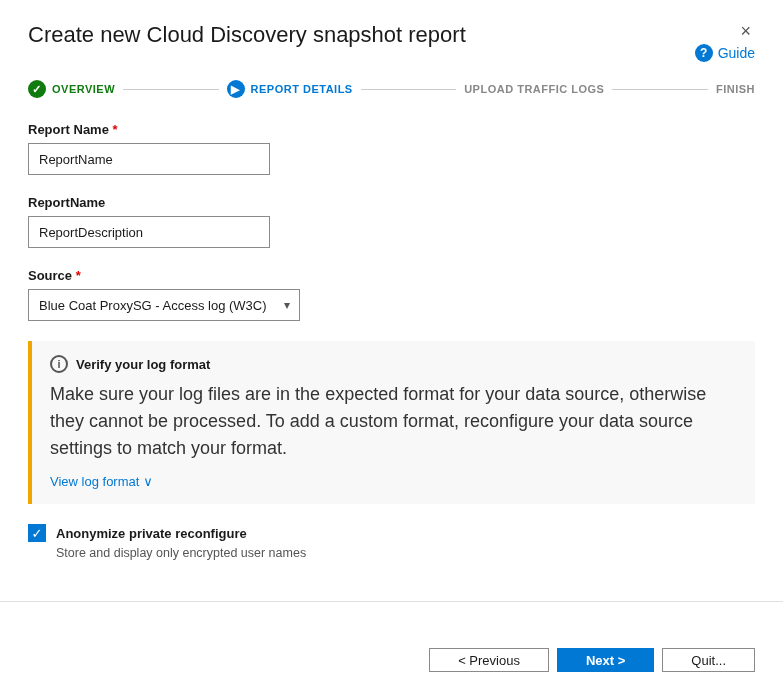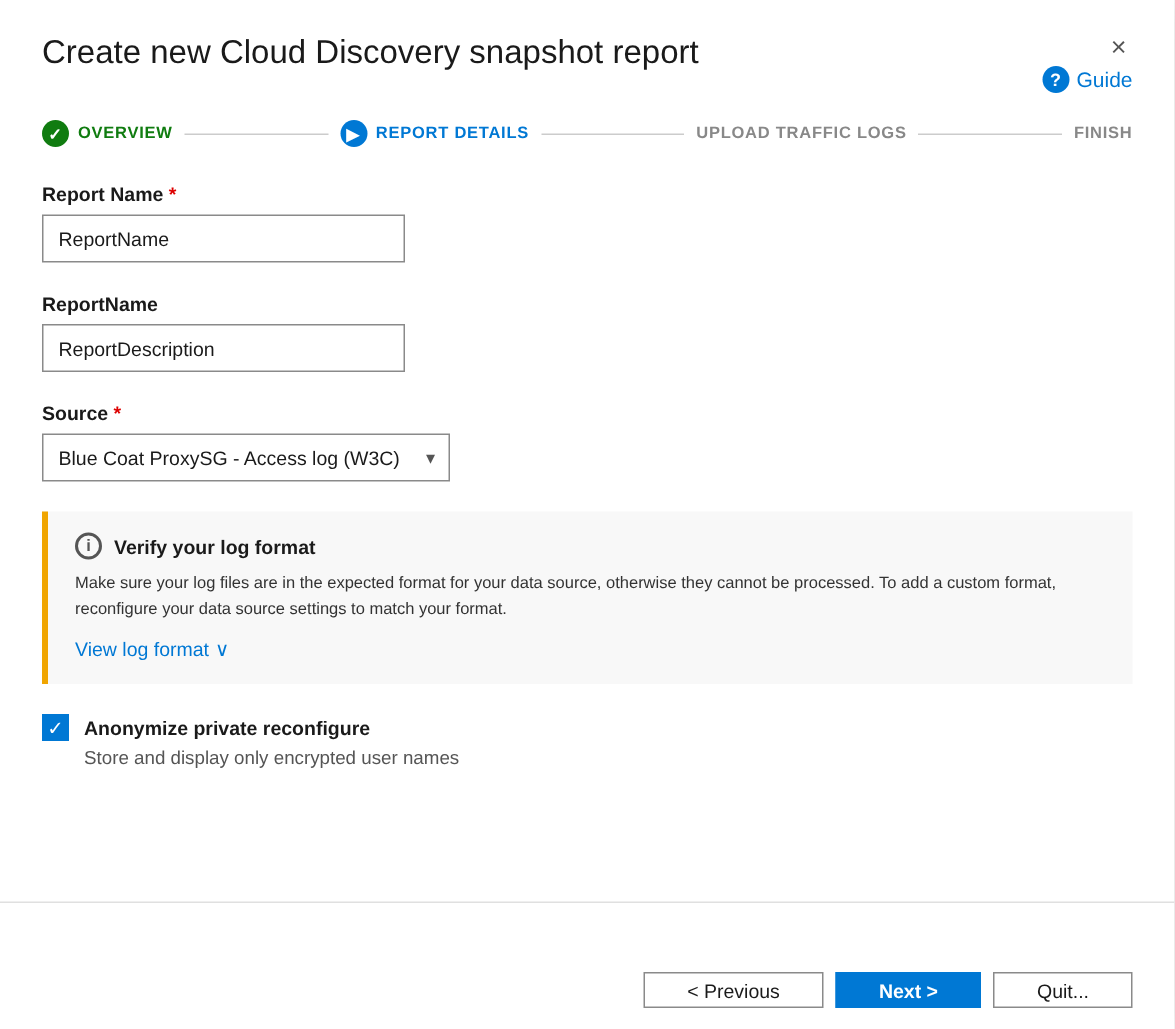--- a/index.html
+++ b/index.html
@@ -194,21 +194,21 @@
       font-weight: bold;
       color: #555;
       flex-shrink: 0;
     }
     .info-box-title {
       font-size: 13px;
       font-weight: 600;
       color: #1a1a1a;
     }
     .info-box-text {
-      font-size: 11px;
+      font-size: 18px;
       color: #333;
       line-height: 1.5;
       margin-bottom: 10px;
     }
     .view-log-link {
       display: inline-flex;
       align-items: center;
       gap: 4px;
       color: #0078d4;
       font-size: 13px;

